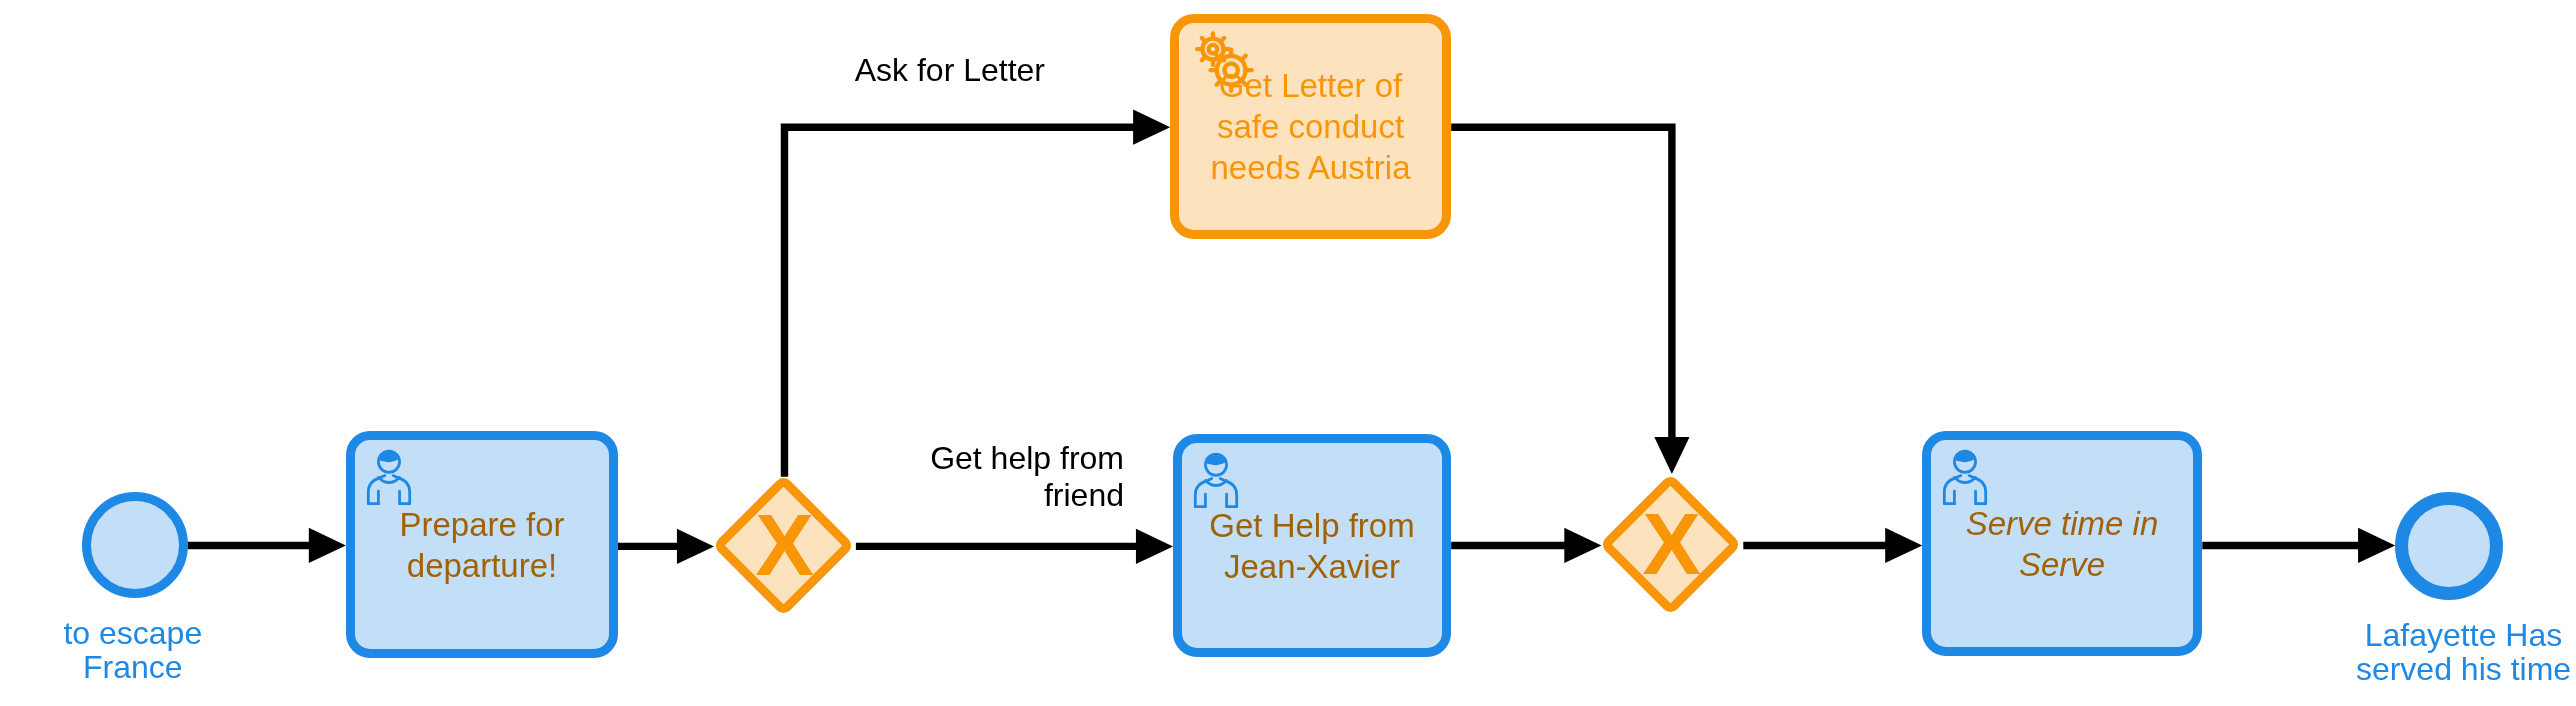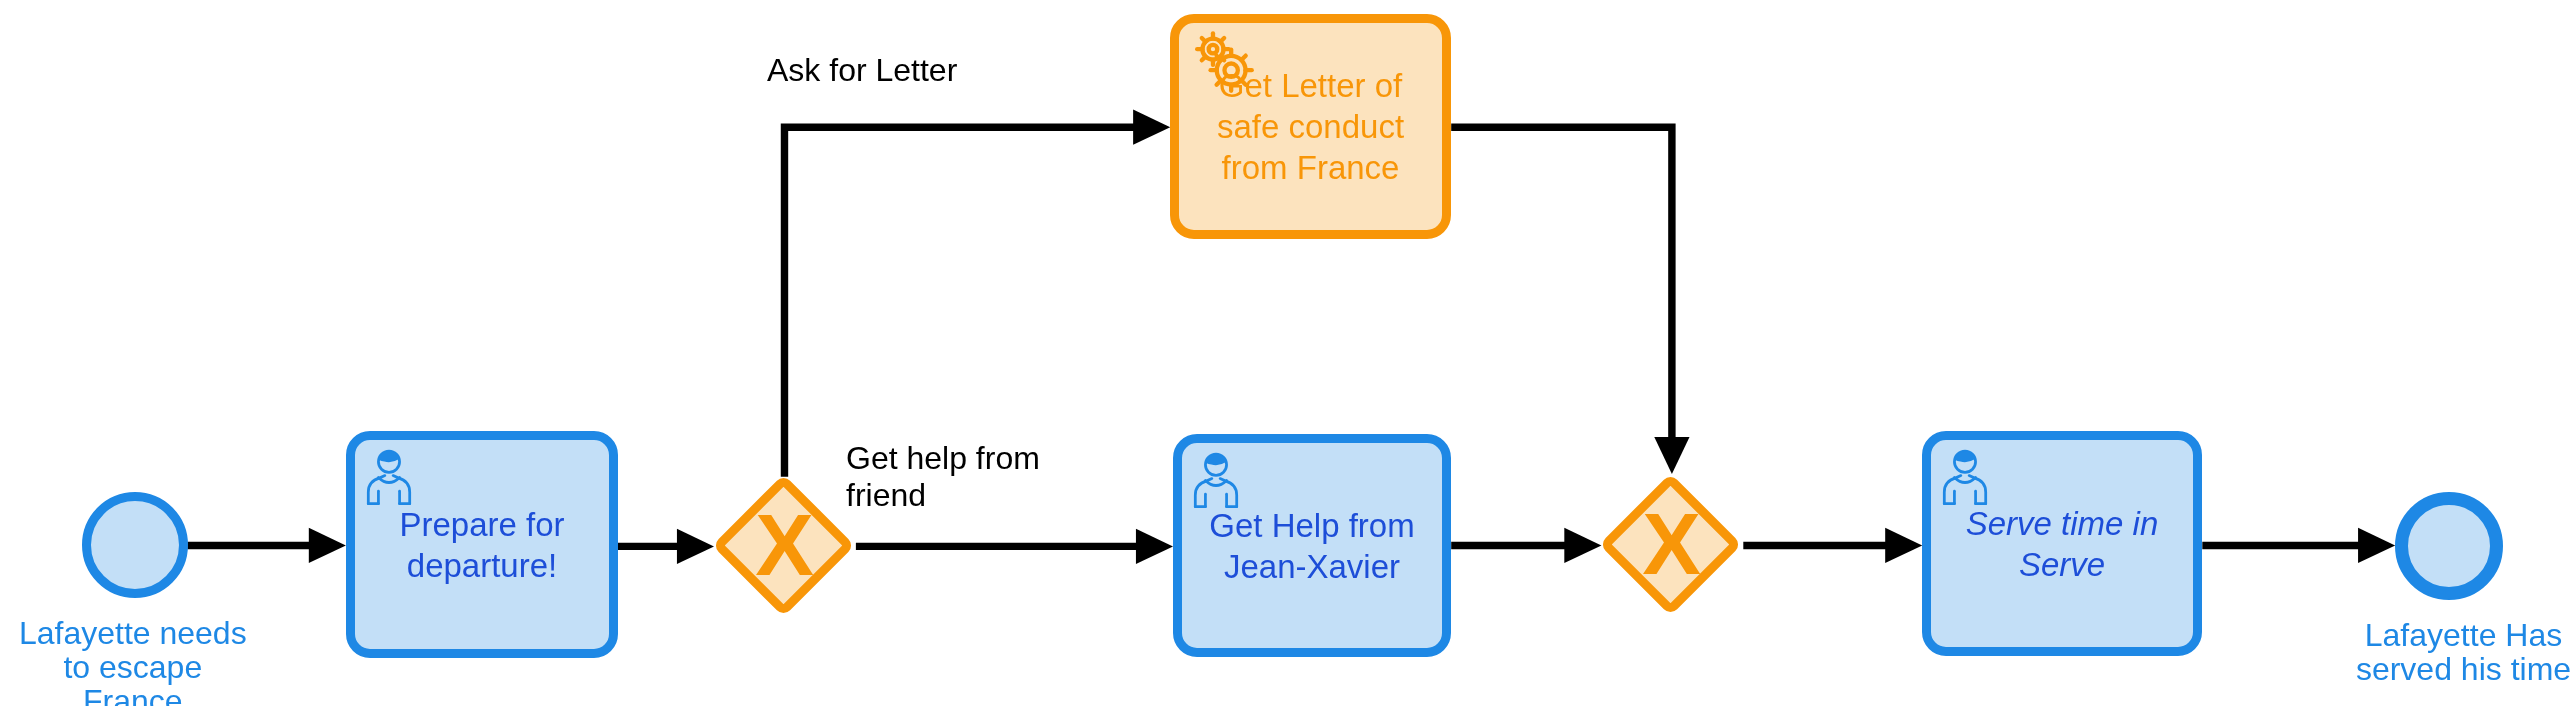--- a/index.html
+++ b/index.html
@@ -9,21 +9,21 @@
   }
   svg.flows { position:absolute; left:0; top:0; width:2576px; height:707px; }
   svg.flows polyline { fill:none; stroke:#000000; stroke-width:8; }
   svg.flows polygon { fill:#000000; stroke:none; }
 
   .task {
     position:absolute; box-sizing:border-box; border-radius:24px;
     display:flex; flex-direction:column; align-items:center; justify-content:center;
     text-align:center; font-size:33px; line-height:41px;
   }
-  .task.blue   { border:9.3px solid #1e88e5; background:#c3dff7; color:#1d4ed8; }
+  .task.blue   { border:9.3px solid #1e88e5; background:#c3dff7; color:#a16207; }
   .task.orange { border:9.3px solid #f89608; background:#fce3be; color:#f89608; }
   .task-icon { position:absolute; left:11px; top:7.4px; }
 
   .event { position:absolute; box-sizing:border-box; border-radius:50%; background:#c3dff7; }
   .event.start { border:9.3px solid #1e88e5; }
   .event.end   { border:13px solid #1e88e5; }
 
   .gateway { position:absolute; width:143px; height:143px; }
   .gateway .diamond {
     position:absolute; left:20.4px; top:20.4px; width:83px; height:83px;
@@ -34,21 +34,21 @@
     position:absolute; left:0; top:0; width:143px; height:143px;
     display:flex; align-items:center; justify-content:center;
     font-size:88px; font-weight:bold; color:#f89608; padding-bottom:3.7px; box-sizing:border-box;
   }
 
   .ext-label {
     position:absolute; width:247px; text-align:center;
     font-size:32px; line-height:34px; color:#1e88e5;
   }
   .flow-label {
-    position:absolute; width:278px; text-align:left;
+    position:absolute; width:278px; text-align:right;
     font-size:32px; line-height:37px; color:#000000;
   }
 </style>
 </head>
 <body>
 
 <div class="canvas">
 
   <svg class="flows" viewBox="0 0 2778 762" width="2576" height="707">
     <g>
@@ -80,21 +80,20 @@
       <polygon points="2073,588 2033,569 2033,607"></polygon>
     </g>
     <g>
       <polyline points="2375,588 2547,588"></polyline>
       <polygon points="2583,588 2543,569 2543,607"></polygon>
     </g>
   </svg>
 
   <div class="event start" style="left:82px; top:492px; width:106px; height:106px;"></div>
   <div class="ext-label" style="left:9.3px; top:616px;">
-    <div>Lafayette needs</div>
     <div>to escape France</div>
   </div>
 
   <div class="task blue" style="left:346px; top:431px; width:272px; height:227px;">
     <svg class="task-icon" width="46" height="59" viewBox="0 0 50 62">
       <g stroke="#1e88e5" stroke-width="3" fill="none" stroke-linecap="round">
         <circle cx="25" cy="15" r="11.5"></circle>
         <path d="M14.5 13 Q14 3.5 25 3.5 Q35 3.5 36 12 Q28 17 20 14.8 Q16.5 14 14.5 13 Z" fill="#1e88e5" stroke="none"></path>
         <path d="M2.5 60.5 V48 Q2.5 36 15 32.5 L20.5 30"></path>
         <path d="M47.5 60.5 V48 Q47.5 36 35 32.5 L29.5 30"></path>
@@ -143,21 +142,21 @@
         <line x1="43" y1="57" x2="43" y2="63.5"></line>
         <line x1="32.4" y1="52.6" x2="27.8" y2="57.2"></line>
         <line x1="28" y1="42" x2="21.5" y2="42"></line>
         <line x1="32.4" y1="31.4" x2="27.8" y2="26.8"></line>
         <line x1="43" y1="27" x2="43" y2="20.5"></line>
         <line x1="53.6" y1="31.4" x2="58.2" y2="26.8"></line>
       </g>
     </svg>
     <div>Get Letter of</div>
     <div>safe conduct</div>
-    <div>from France</div>
+    <div>needs Austria</div>
   </div>
 
   <div class="task blue" style="left:1173px; top:434px; width:278px; height:223px;">
     <svg class="task-icon" width="46" height="59" viewBox="0 0 50 62">
       <g stroke="#1e88e5" stroke-width="3" fill="none" stroke-linecap="round">
         <circle cx="25" cy="15" r="11.5"></circle>
         <path d="M14.5 13 Q14 3.5 25 3.5 Q35 3.5 36 12 Q28 17 20 14.8 Q16.5 14 14.5 13 Z" fill="#1e88e5" stroke="none"></path>
         <path d="M2.5 60.5 V48 Q2.5 36 15 32.5 L20.5 30"></path>
         <path d="M47.5 60.5 V48 Q47.5 36 35 32.5 L29.5 30"></path>
         <path d="M13.5 32 Q25 43 36.5 32"></path>

